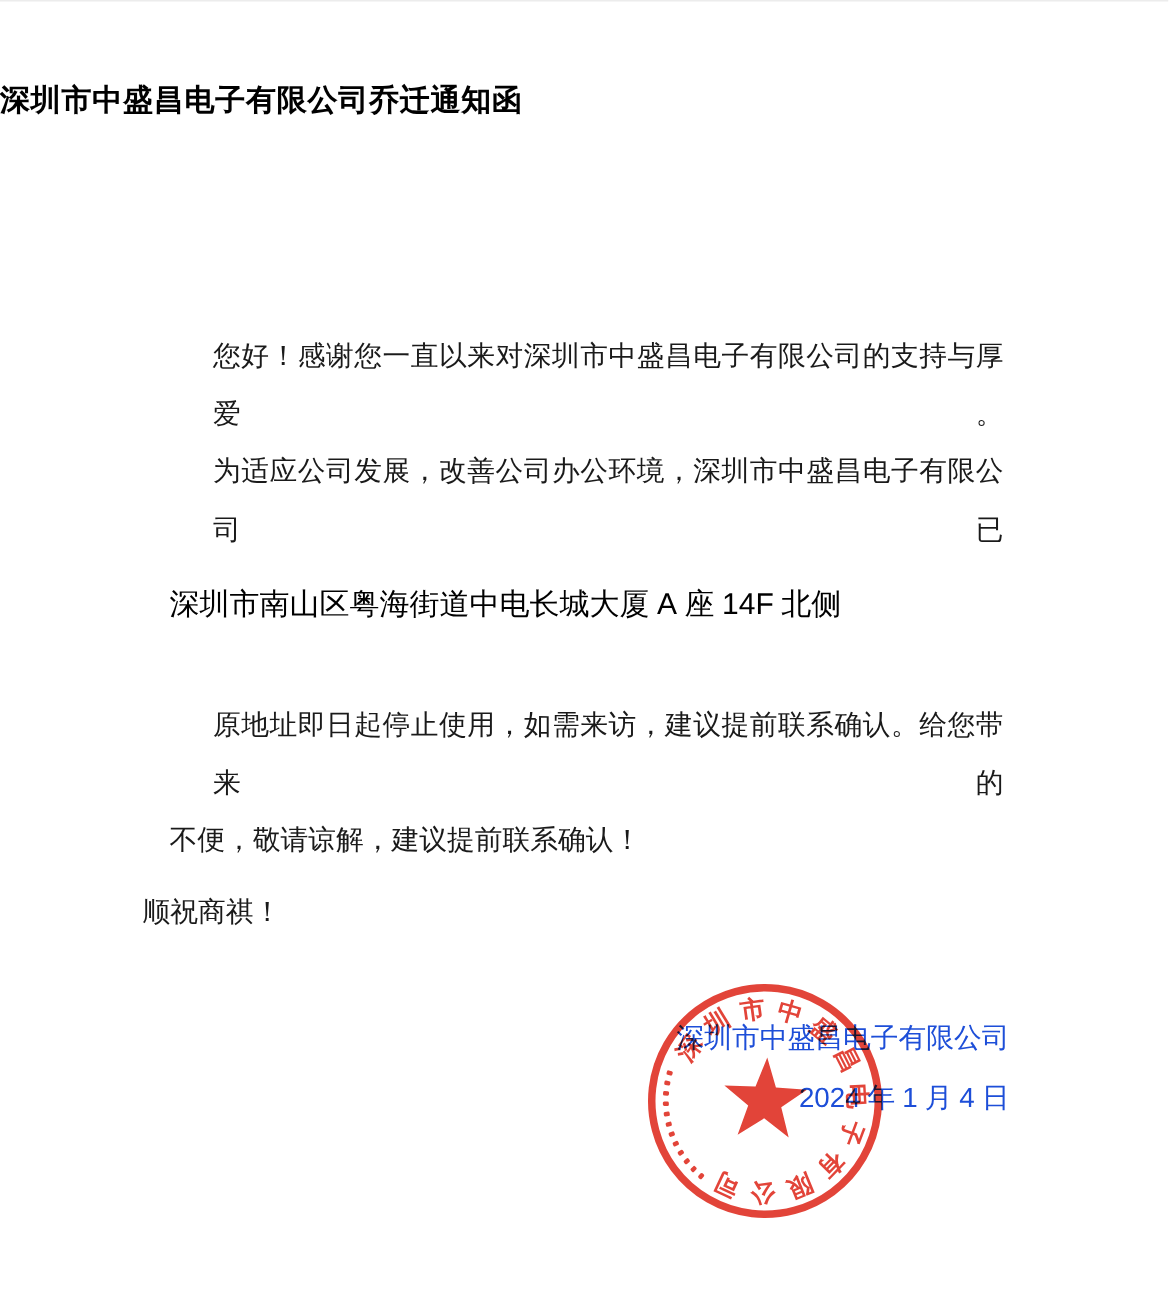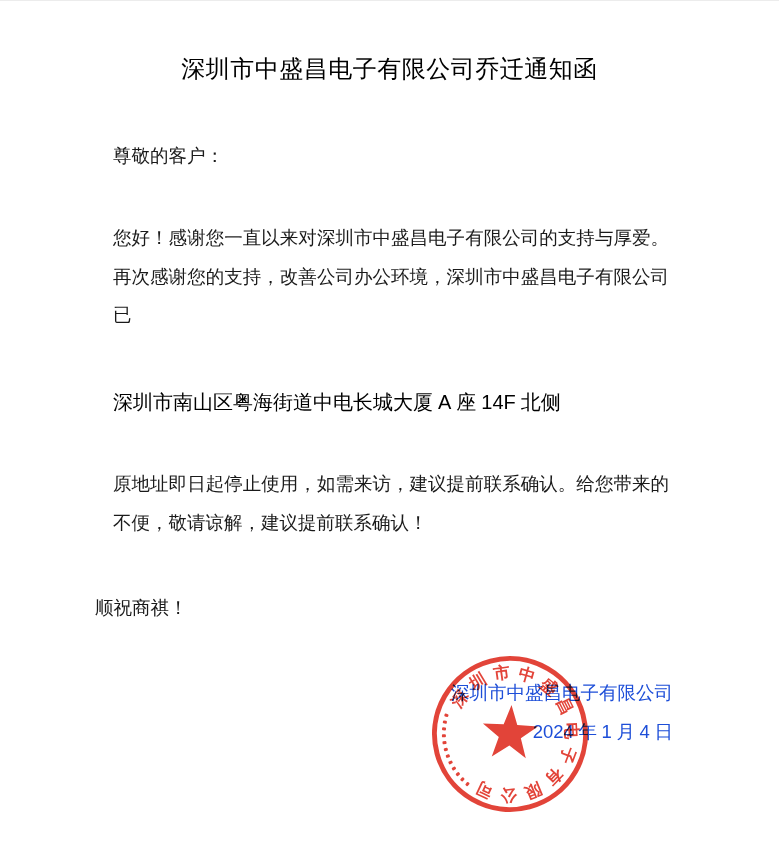--- a/index.html
+++ b/index.html
@@ -8,36 +8,36 @@
     width:779px; height:862px;
     margin:0 auto;
     background:#ffffff;
     color:#1a1a1a;
     font-family:"Liberation Serif", serif;
     overflow:hidden;
     border-top:1px solid #ececec;
   }
   .title {
     position:absolute; top:52px; left:0; width:100%;
-    text-align:center;
-    font-size:24px; font-weight:400; color:#000;
+    text-align:left;
+    font-size:20px; font-weight:700; color:#000;
     letter-spacing:0.5px;
     white-space:nowrap;
   }
   .salutation {
     position:absolute; left:113px; top:142px;
     font-size:18.5px;
   }
   .para {
     position:absolute; left:113px; width:556px;
     font-size:18.5px; line-height:38.6px;
   }
   .para-intro  { top:218px; }
   .para-notice { top:464px; }
-  .line-just { text-align:justify; text-align-last:justify; }
+  .line-just { text-align:justify; text-align-last:justify;margin-left:29px; }
   .address {
     position:absolute; left:113px; top:388px;
     font-size:20px; font-weight:400; color:#000;
     white-space:nowrap;
   }
   .regards {
     position:absolute; left:95px; top:594px;
     font-size:18.5px;
   }
   .sign {
@@ -77,25 +77,24 @@
     background:#e03428; border-radius:1px;
   }
 </style>
 </head>
 <body>
 
 <div class="page">
 
   <div class="title">深圳市中盛昌电子有限公司乔迁通知函</div>
 
-  <div class="salutation">尊敬的客户：</div>
 
   <div class="para para-intro">
     <div class="line-just">您好！感谢您一直以来对深圳市中盛昌电子有限公司的支持与厚爱。</div>
-    <div class="line-just">再次感谢您的支持，改善公司办公环境，深圳市中盛昌电子有限公司已</div>
+    <div class="line-just">为适应公司发展，改善公司办公环境，深圳市中盛昌电子有限公司已</div>
   </div>
 
   <div class="address">深圳市南山区粤海街道中电长城大厦 <span class="latin">A</span> 座 <span class="latin">14F</span> 北侧</div>
 
   <div class="para para-notice">
     <div class="line-just">原地址即日起停止使用，如需来访，建议提前联系确认。给您带来的</div>
     <div>不便，敬请谅解，建议提前联系确认！</div>
   </div>
 
   <div class="regards">顺祝商祺！</div>

